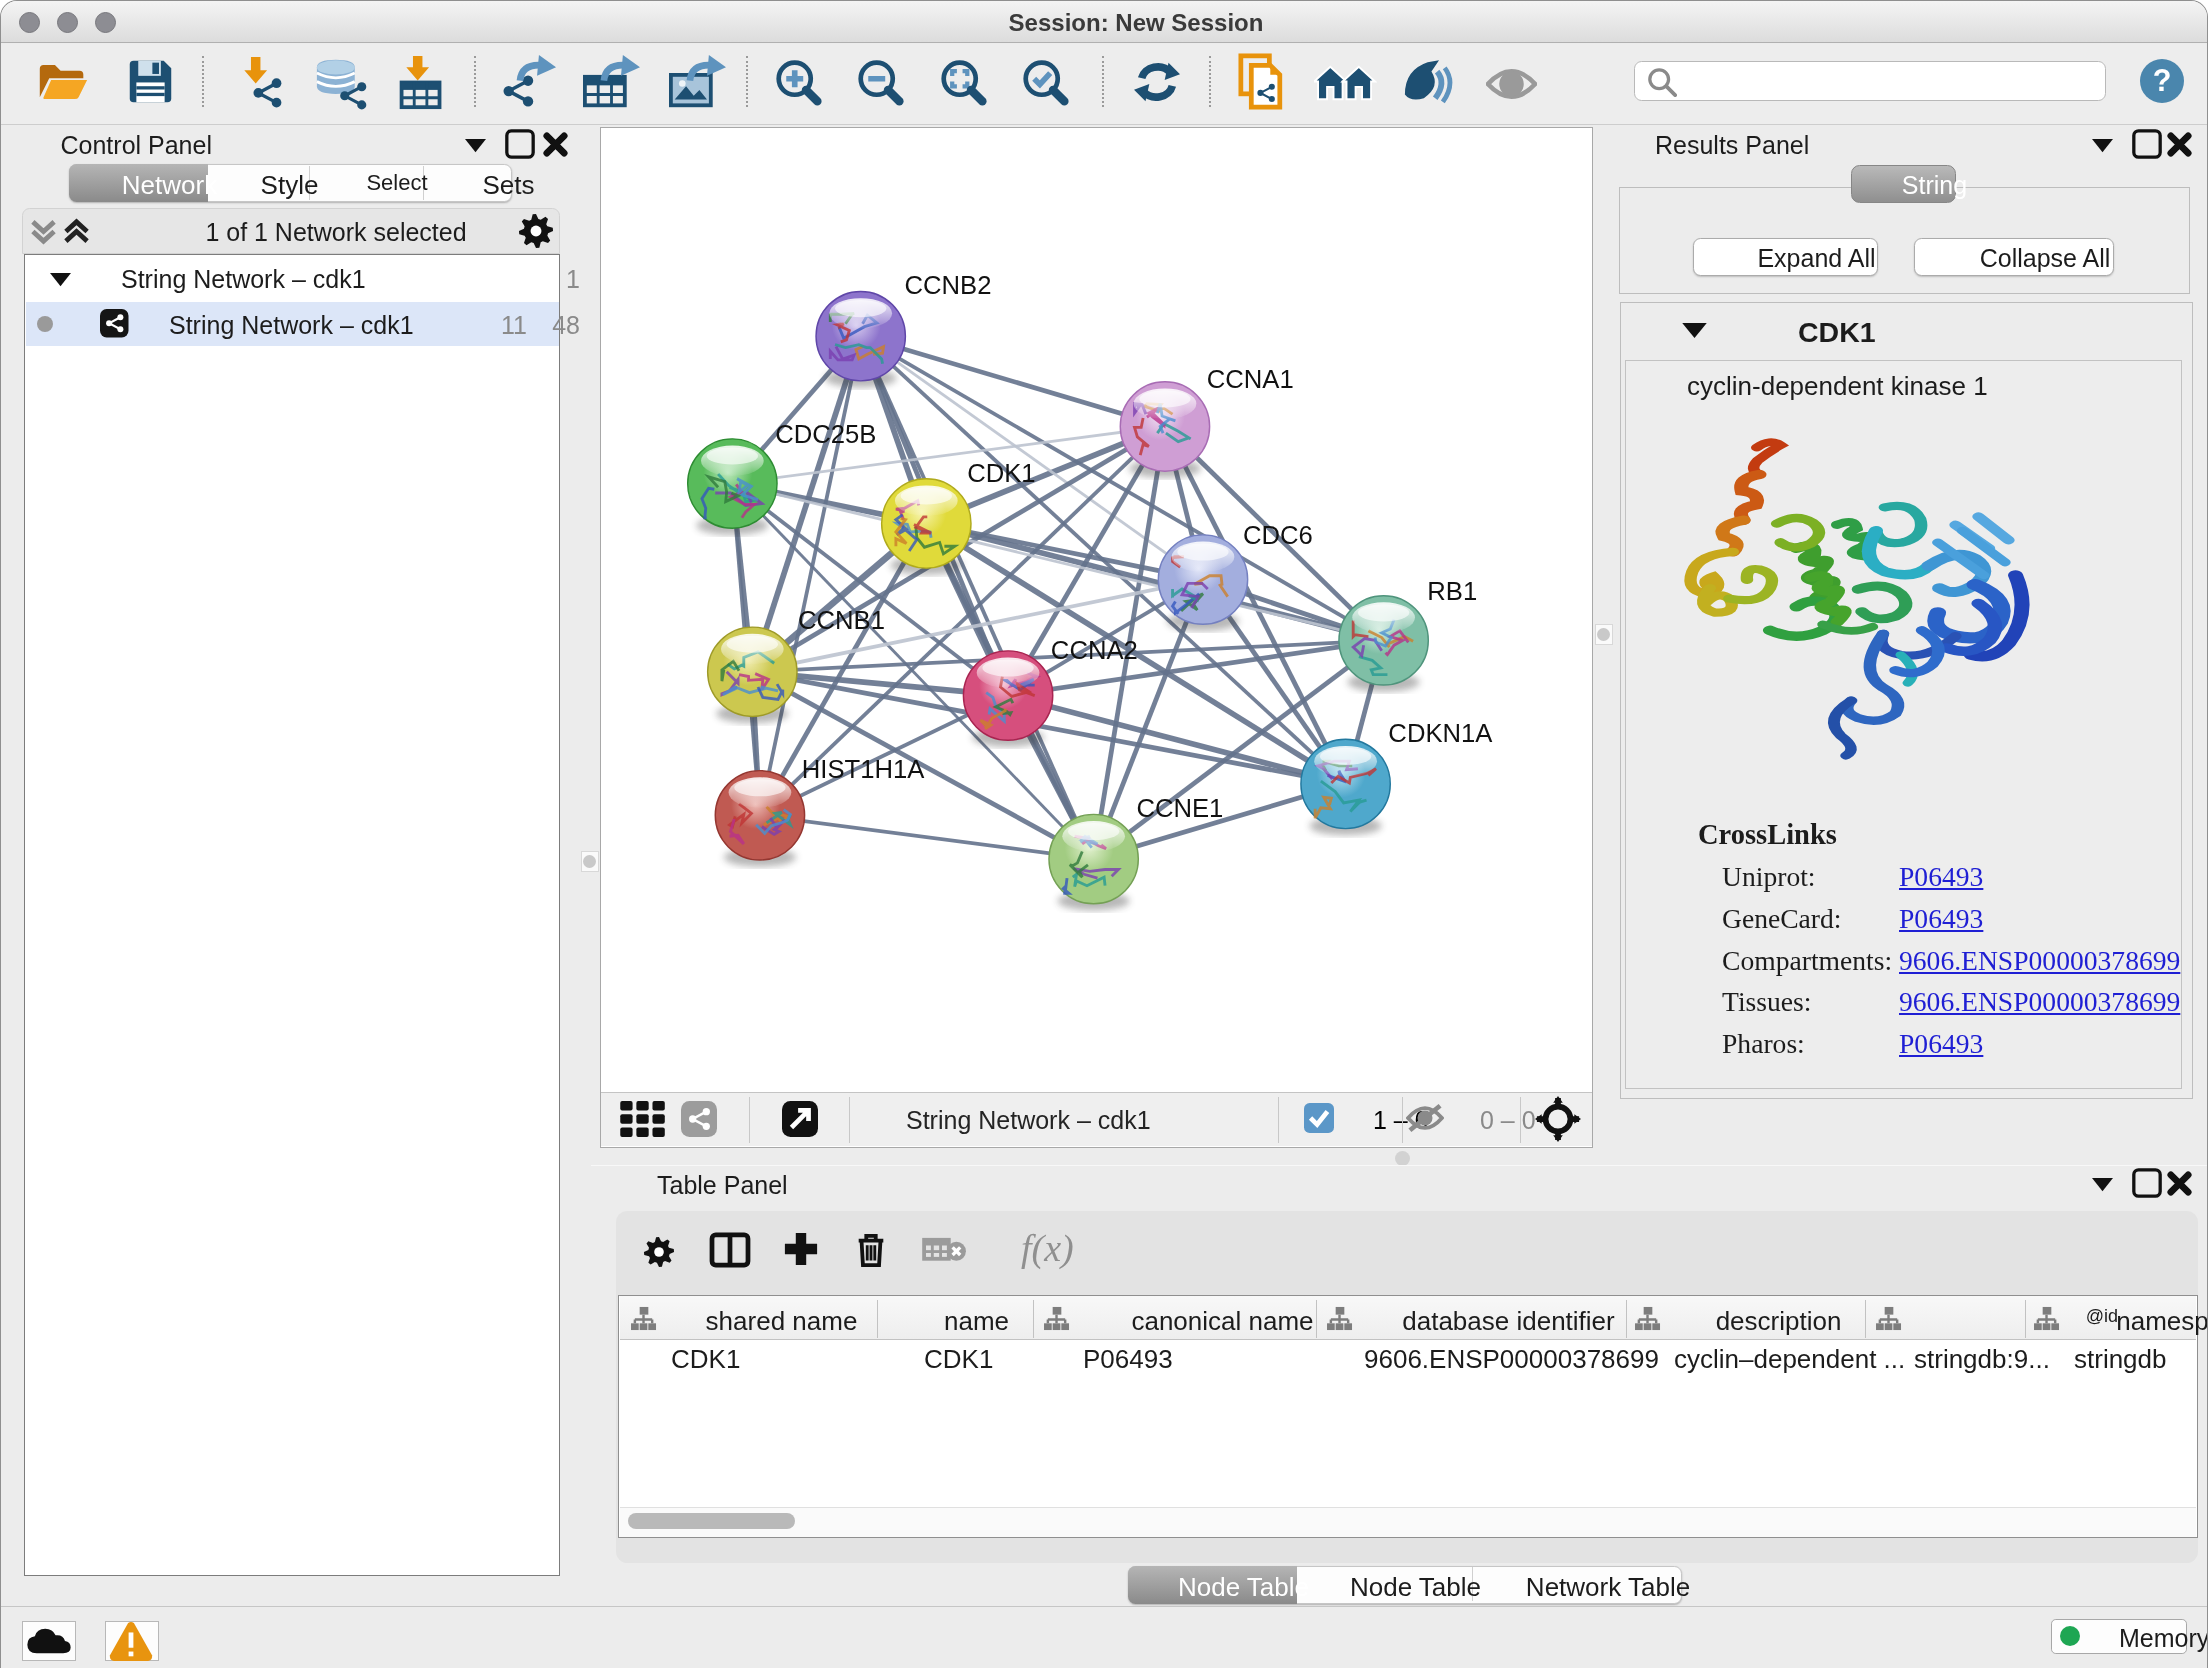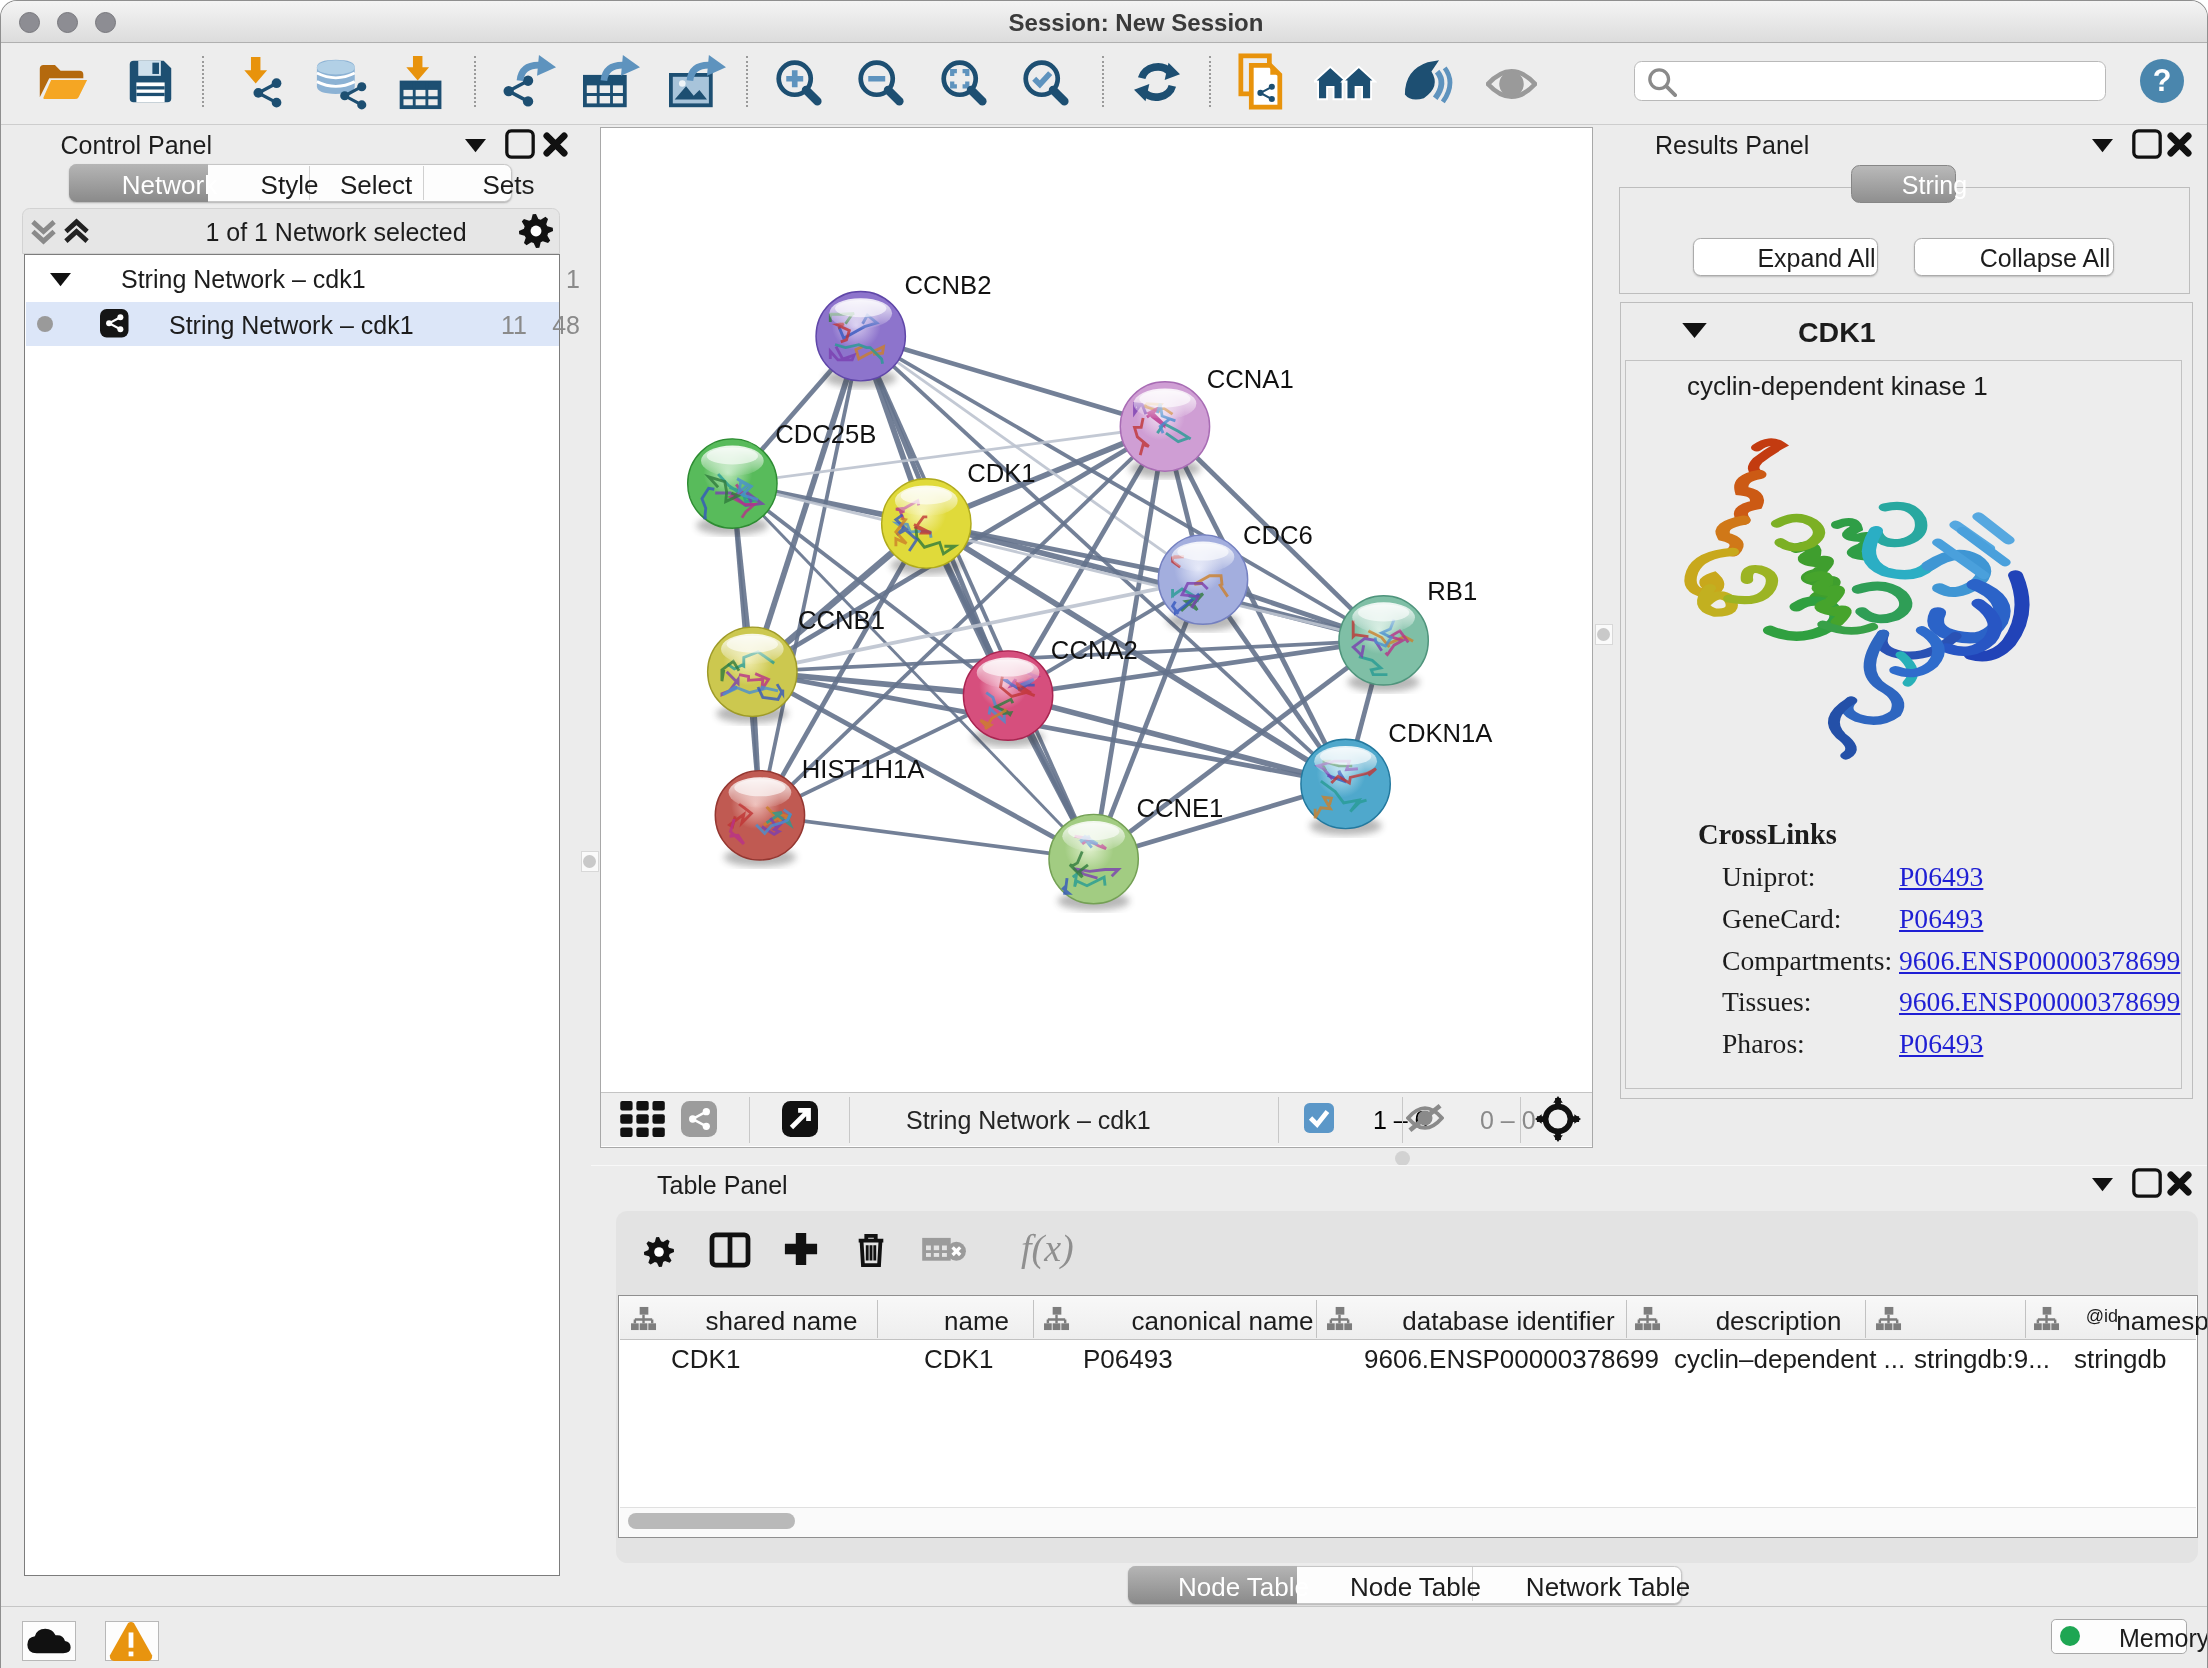--- a/index.html
+++ b/index.html
@@ -155,21 +155,21 @@
     </svg>
 <svg style="position:absolute;left:541px;top:130px" width="27" height="27" viewBox="0 0 28 28">
       <path d="M5 5 L23 23 M23 5 L5 23" stroke="#111111" stroke-width="7" stroke-linecap="round"></path>
     </svg>
 <div class="abs" style="left:68px;top:163px;width:443px;height:38px;background:#fdfdfd;border:1px solid #c6c6c6;border-radius:7.6px;box-shadow:0 1px 1.9px rgba(0,0,0,0.25)"></div>
 <div class="abs" style="left:68px;top:163px;width:139px;height:38px;background:linear-gradient(#b5b5b5,#8a8a8a);border-radius:7.6px 0 0 7.6px"></div>
 <div class="abs" style="left:308px;top:165px;width:1px;height:34px;background:#d0d0d0"></div>
 <div class="abs" style="left:422px;top:165px;width:1px;height:34px;background:#d0d0d0"></div>
 <div class="txt" style="left:68px;top:169px;width:139px;text-align:center;font-size:26px;color:#ffffff">Network</div>
 <div class="txt" style="left:207px;top:169px;width:101px;text-align:center;font-size:26px">Style</div>
-<div class="txt" style="left:308px;top:169px;width:114px;text-align:left;font-size:26px">Select</div>
+<div class="txt" style="left:308px;top:169px;width:114px;text-align:center;font-size:22px">Select</div>
 <div class="txt" style="left:422px;top:169px;width:109px;text-align:center;font-size:26px">Sets</div>
 <div class="abs" style="left:21px;top:207px;width:538px;height:46px;background:#e6e6e6;border:1px solid #d2d2d2;border-radius:7.6px 7.6px 0 0"></div>
 <svg style="position:absolute;left:28.5px;top:217px" width="27" height="27" viewBox="0 0 28 28">
       <path d="M3 4 L14 14 L25 4 M3 14 L14 24 L25 14" stroke="#8a8a8a" stroke-width="5" fill="none"></path>
     </svg>
 <svg style="position:absolute;left:62px;top:217px" width="27" height="27" viewBox="0 0 28 28">
       <path d="M3 14 L14 4 L25 14 M3 24 L14 14 L25 24" stroke="#222222" stroke-width="5" fill="none"></path>
     </svg>
 <div class="txt" style="left:114px;top:217px;width:380px;text-align:center;font-size:25px">1 of 1 Network selected</div>
 <svg style="position:absolute;left:517px;top:212px" width="36" height="36" viewBox="0 0 38 38">

